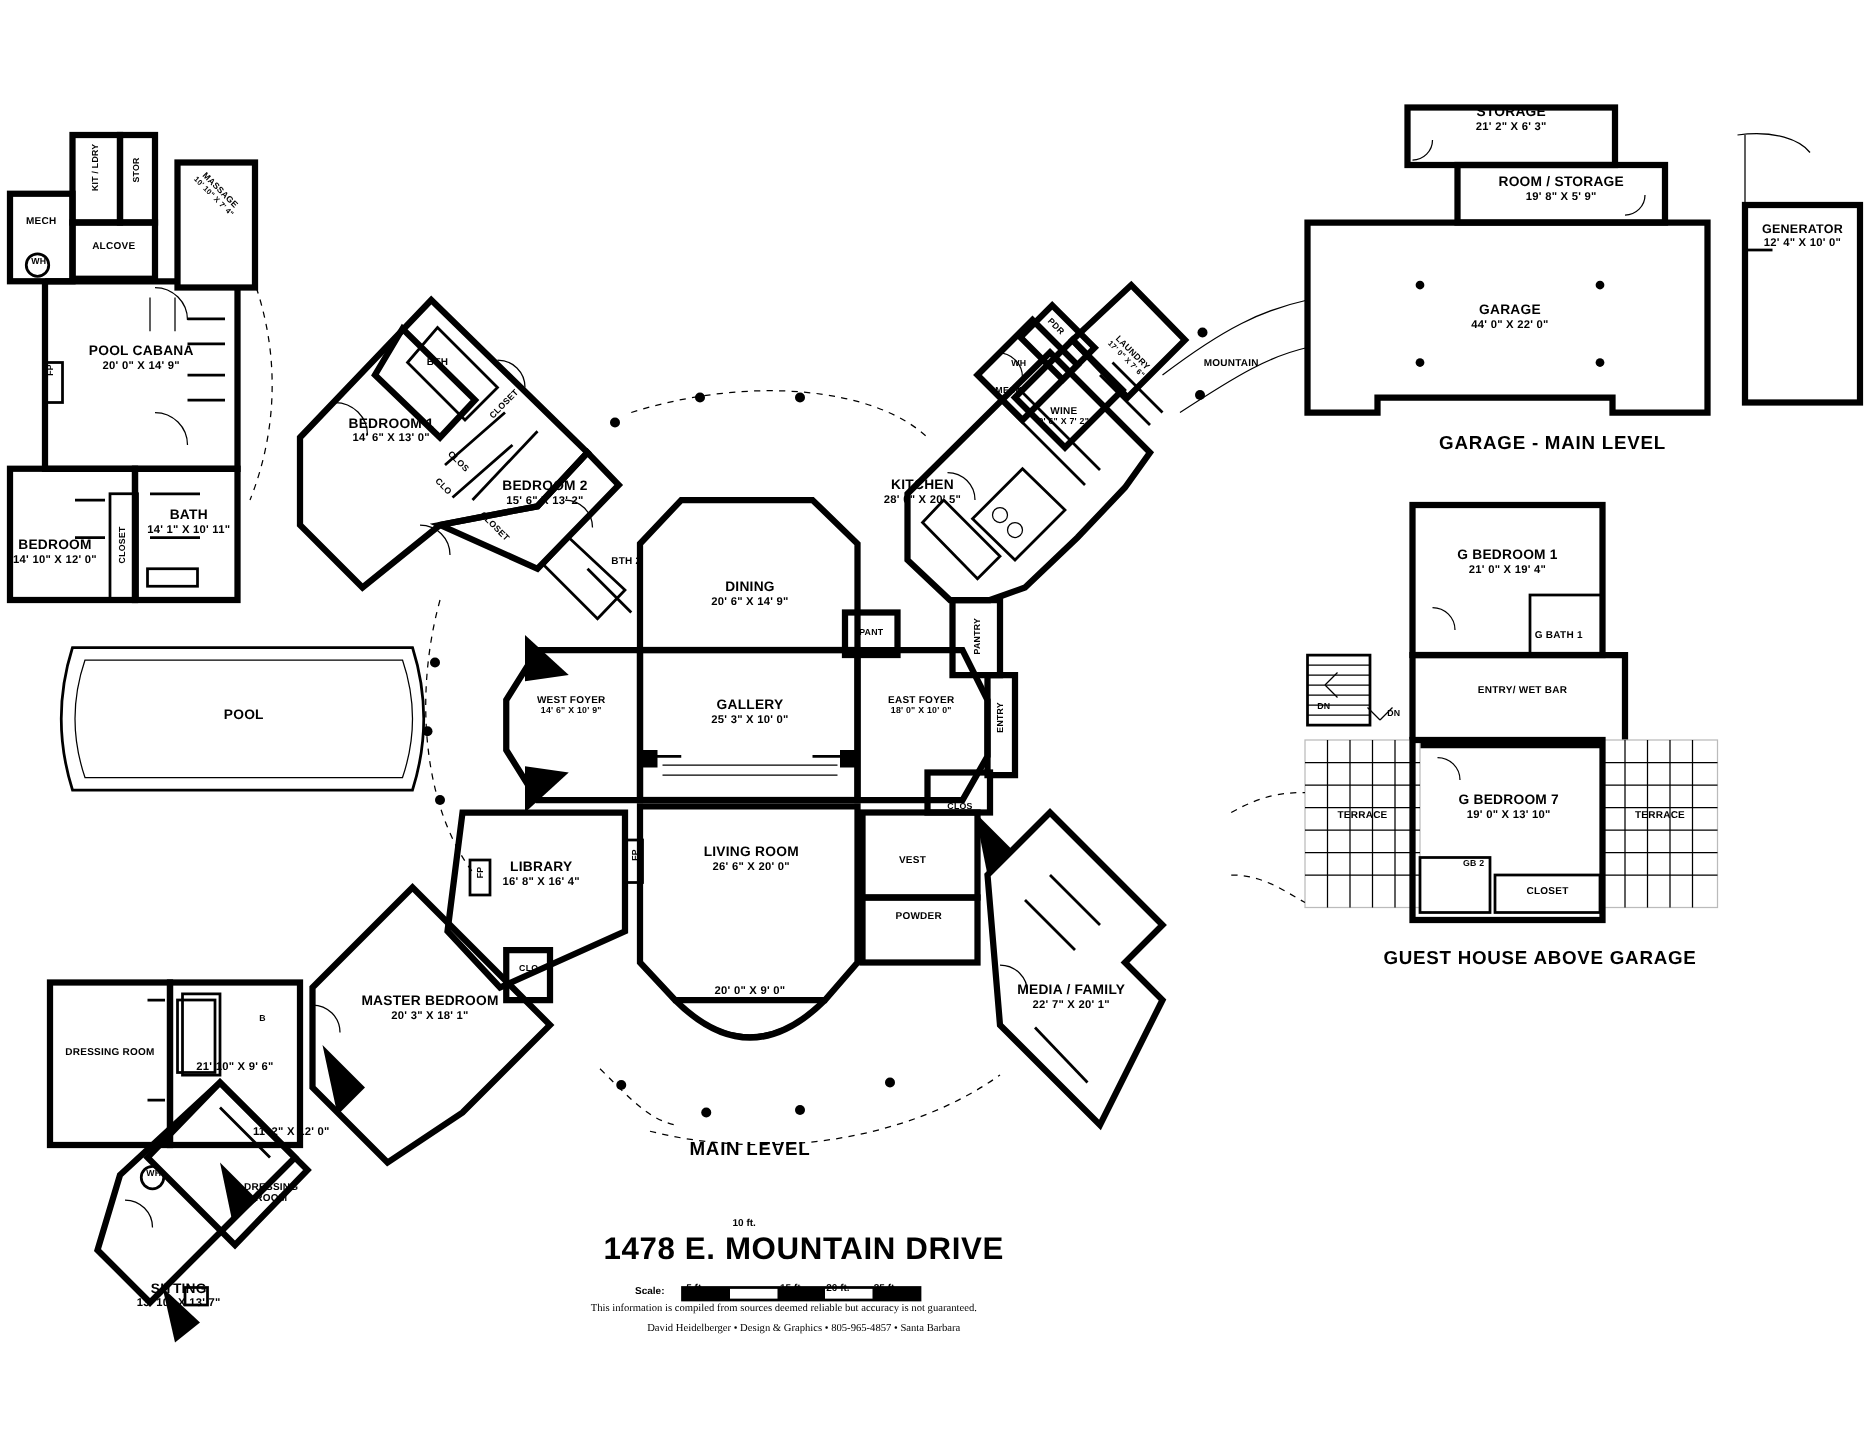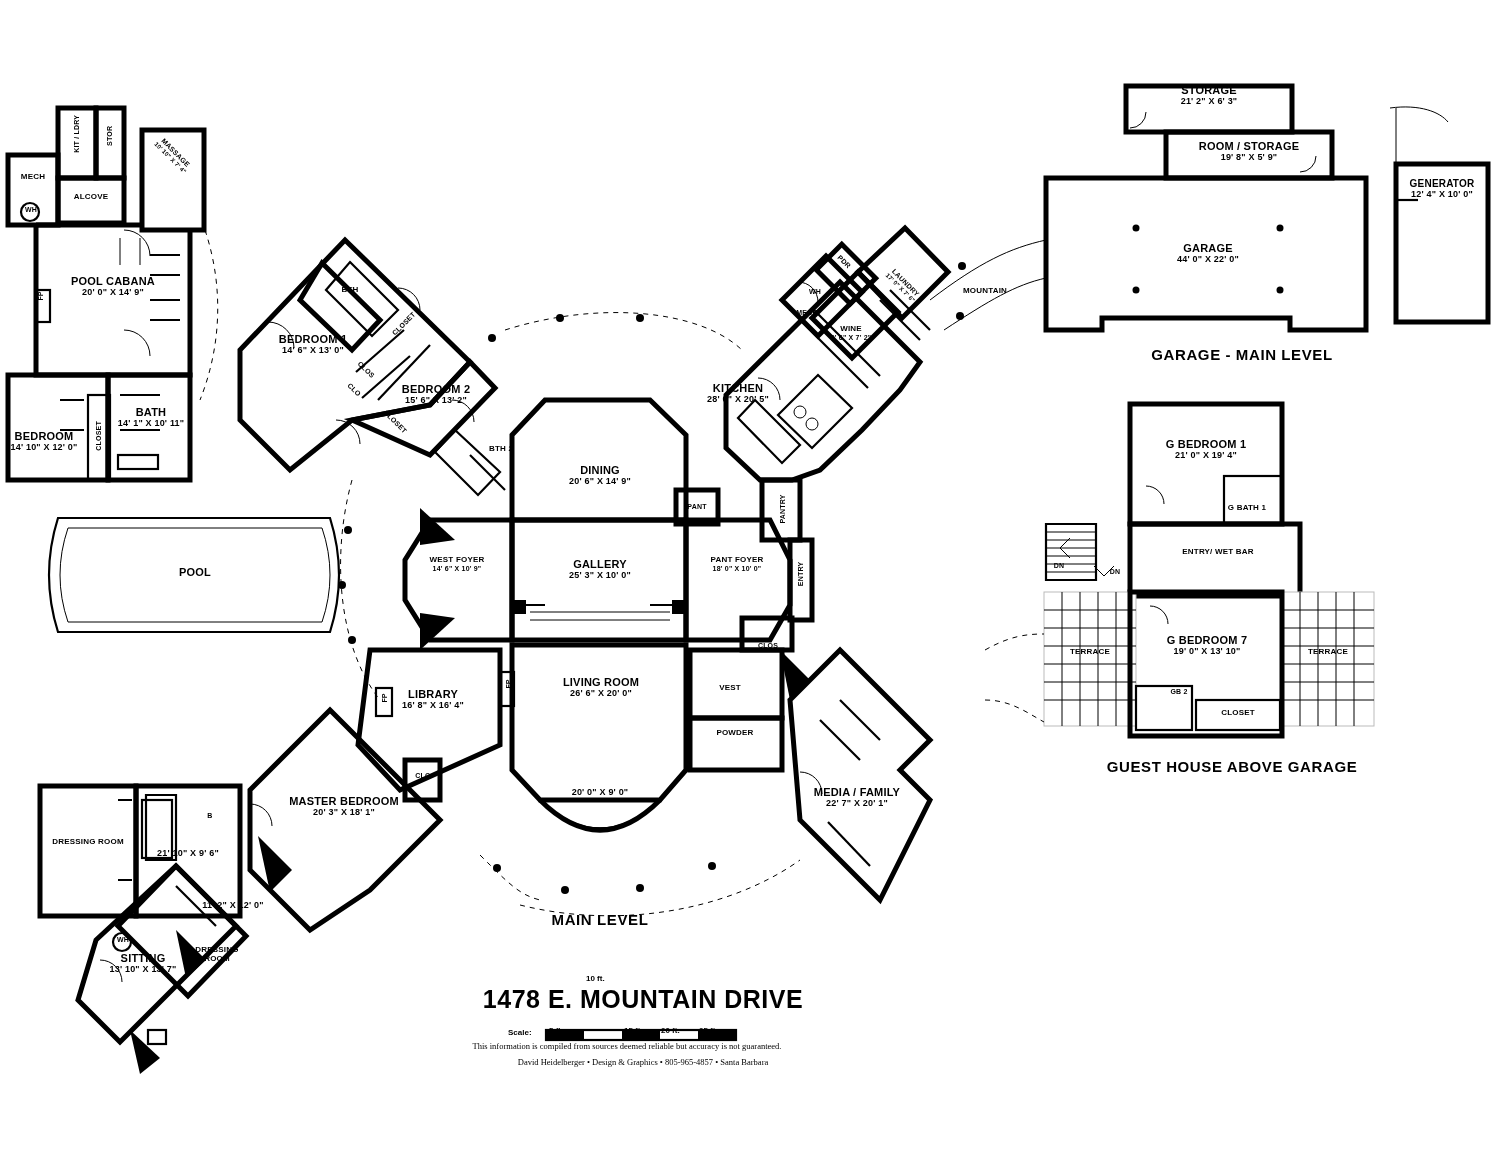--- a/index.html
+++ b/index.html
@@ -329,21 +329,21 @@
 </div>
 <div class="lbl tiny" style="left:412px;top:556px;width:90px;">
   <span class="nm">WEST FOYER</span>
   <span class="dm">14' 6" X 10' 9"</span>
 </div>
 <div class="lbl" style="left:540px;top:558px;width:120px;">
   <span class="nm">GALLERY</span>
   <span class="dm">25' 3" X 10' 0"</span>
 </div>
 <div class="lbl tiny" style="left:692px;top:556px;width:90px;">
-  <span class="nm">PANT FOYER</span>
+  <span class="nm">EAST FOYER</span>
   <span class="dm">18' 0" X 10' 0"</span>
 </div>
 <div class="lbl xtiny rot-90" style="left:772px;top:570px;width:58px;">
   <span class="nm">ENTRY</span>
 </div>
 <div class="lbl xtiny" style="left:744px;top:642px;width:48px;">
   <span class="nm">CLOS</span>
 </div>
 <div class="lbl" style="left:378px;top:688px;width:110px;">
   <span class="nm">LIBRARY</span>
@@ -379,21 +379,21 @@
 </div>
 <div class="lbl" style="left:128px;top:848px;width:120px;">
   <span class="dm">21' 10" X 9' 6"</span>
 </div>
 <div class="lbl tiny" style="left:182px;top:946px;width:70px;">
   <span class="nm" style="white-space:normal;">DRESSING ROOM</span>
 </div>
 <div class="lbl" style="left:178px;top:900px;width:110px;">
   <span class="dm">11' 2" X 12' 0"</span>
 </div>
-<div class="lbl" style="left:88px;top:952px;width:110px;">
+<div class="lbl" style="left:88px;top:1025px;width:110px;">
   <span class="nm">SITTING</span>
   <span class="dm">13' 10" X 13' 7"</span>
 </div>
 
 <div class="lbl" style="left:1126px;top:84px;width:166px;">
   <span class="nm">STORAGE</span>
   <span class="dm">21' 2" X 6' 3"</span>
 </div>
 <div class="lbl" style="left:1166px;top:140px;width:166px;">
   <span class="nm">ROOM / STORAGE</span>

